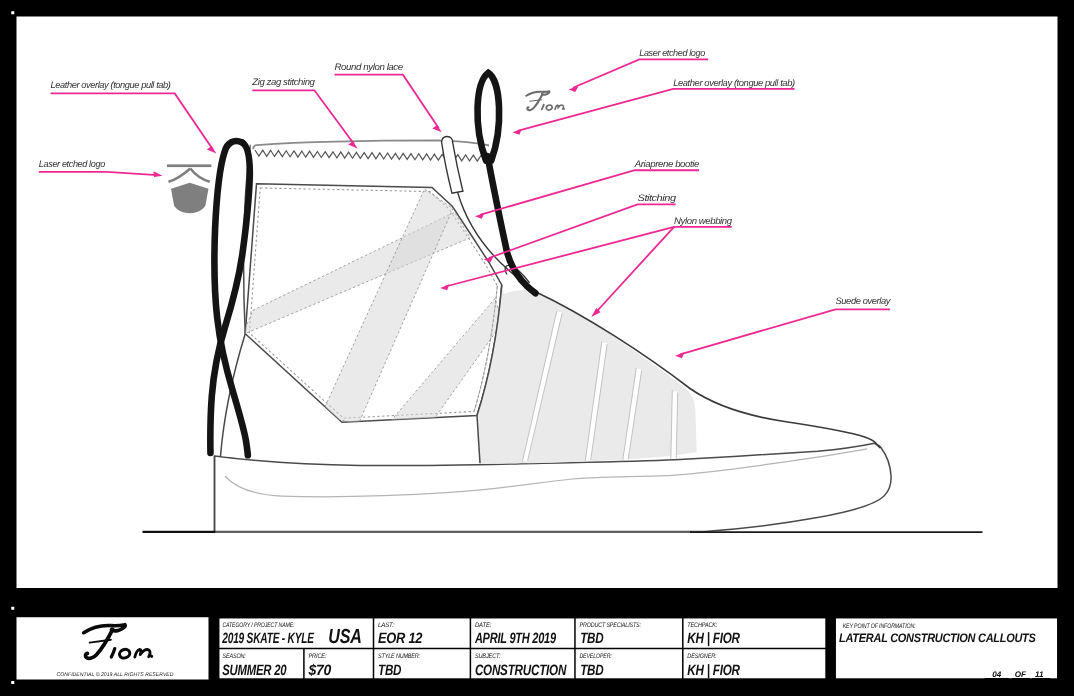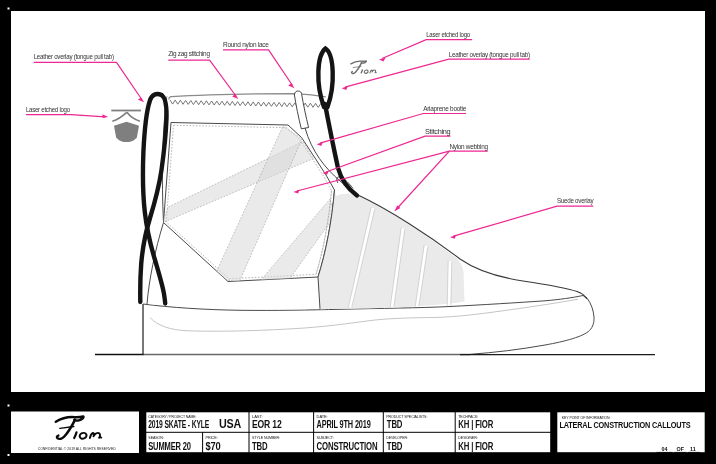--- a/index.html
+++ b/index.html
@@ -1,16 +1,16 @@
 <!DOCTYPE html>
 <html><head>
 <meta charset="utf-8">
 <style>
   html,body{margin:0;padding:0;background:#000;-webkit-font-smoothing:antialiased;}
-  #page{position:relative;width:716px;height:464px;background:#1d4ed8;overflow:hidden;}
+  #page{position:relative;width:716px;height:464px;background:#1d4ed8;overflow:hidden;font-style:italic;}
   svg{display:block;opacity:0.999;}
   .lbl{font-family:"Liberation Sans",sans-serif;font-size:6.3px;fill:#333;letter-spacing:-0.28px;}
   .flab{font-family:"Liberation Sans",sans-serif;font-size:4.4px;fill:#111;letter-spacing:-0.1px;}
   .fval{font-family:"Liberation Sans",sans-serif;font-size:10px;font-weight:bold;fill:#111;letter-spacing:-0.2px;}
 </style>
 </head>
 <body>
 <div id="page">
 <svg width="716" height="464" viewBox="0 0 716 464" xmlns="http://www.w3.org/2000/svg">
 

